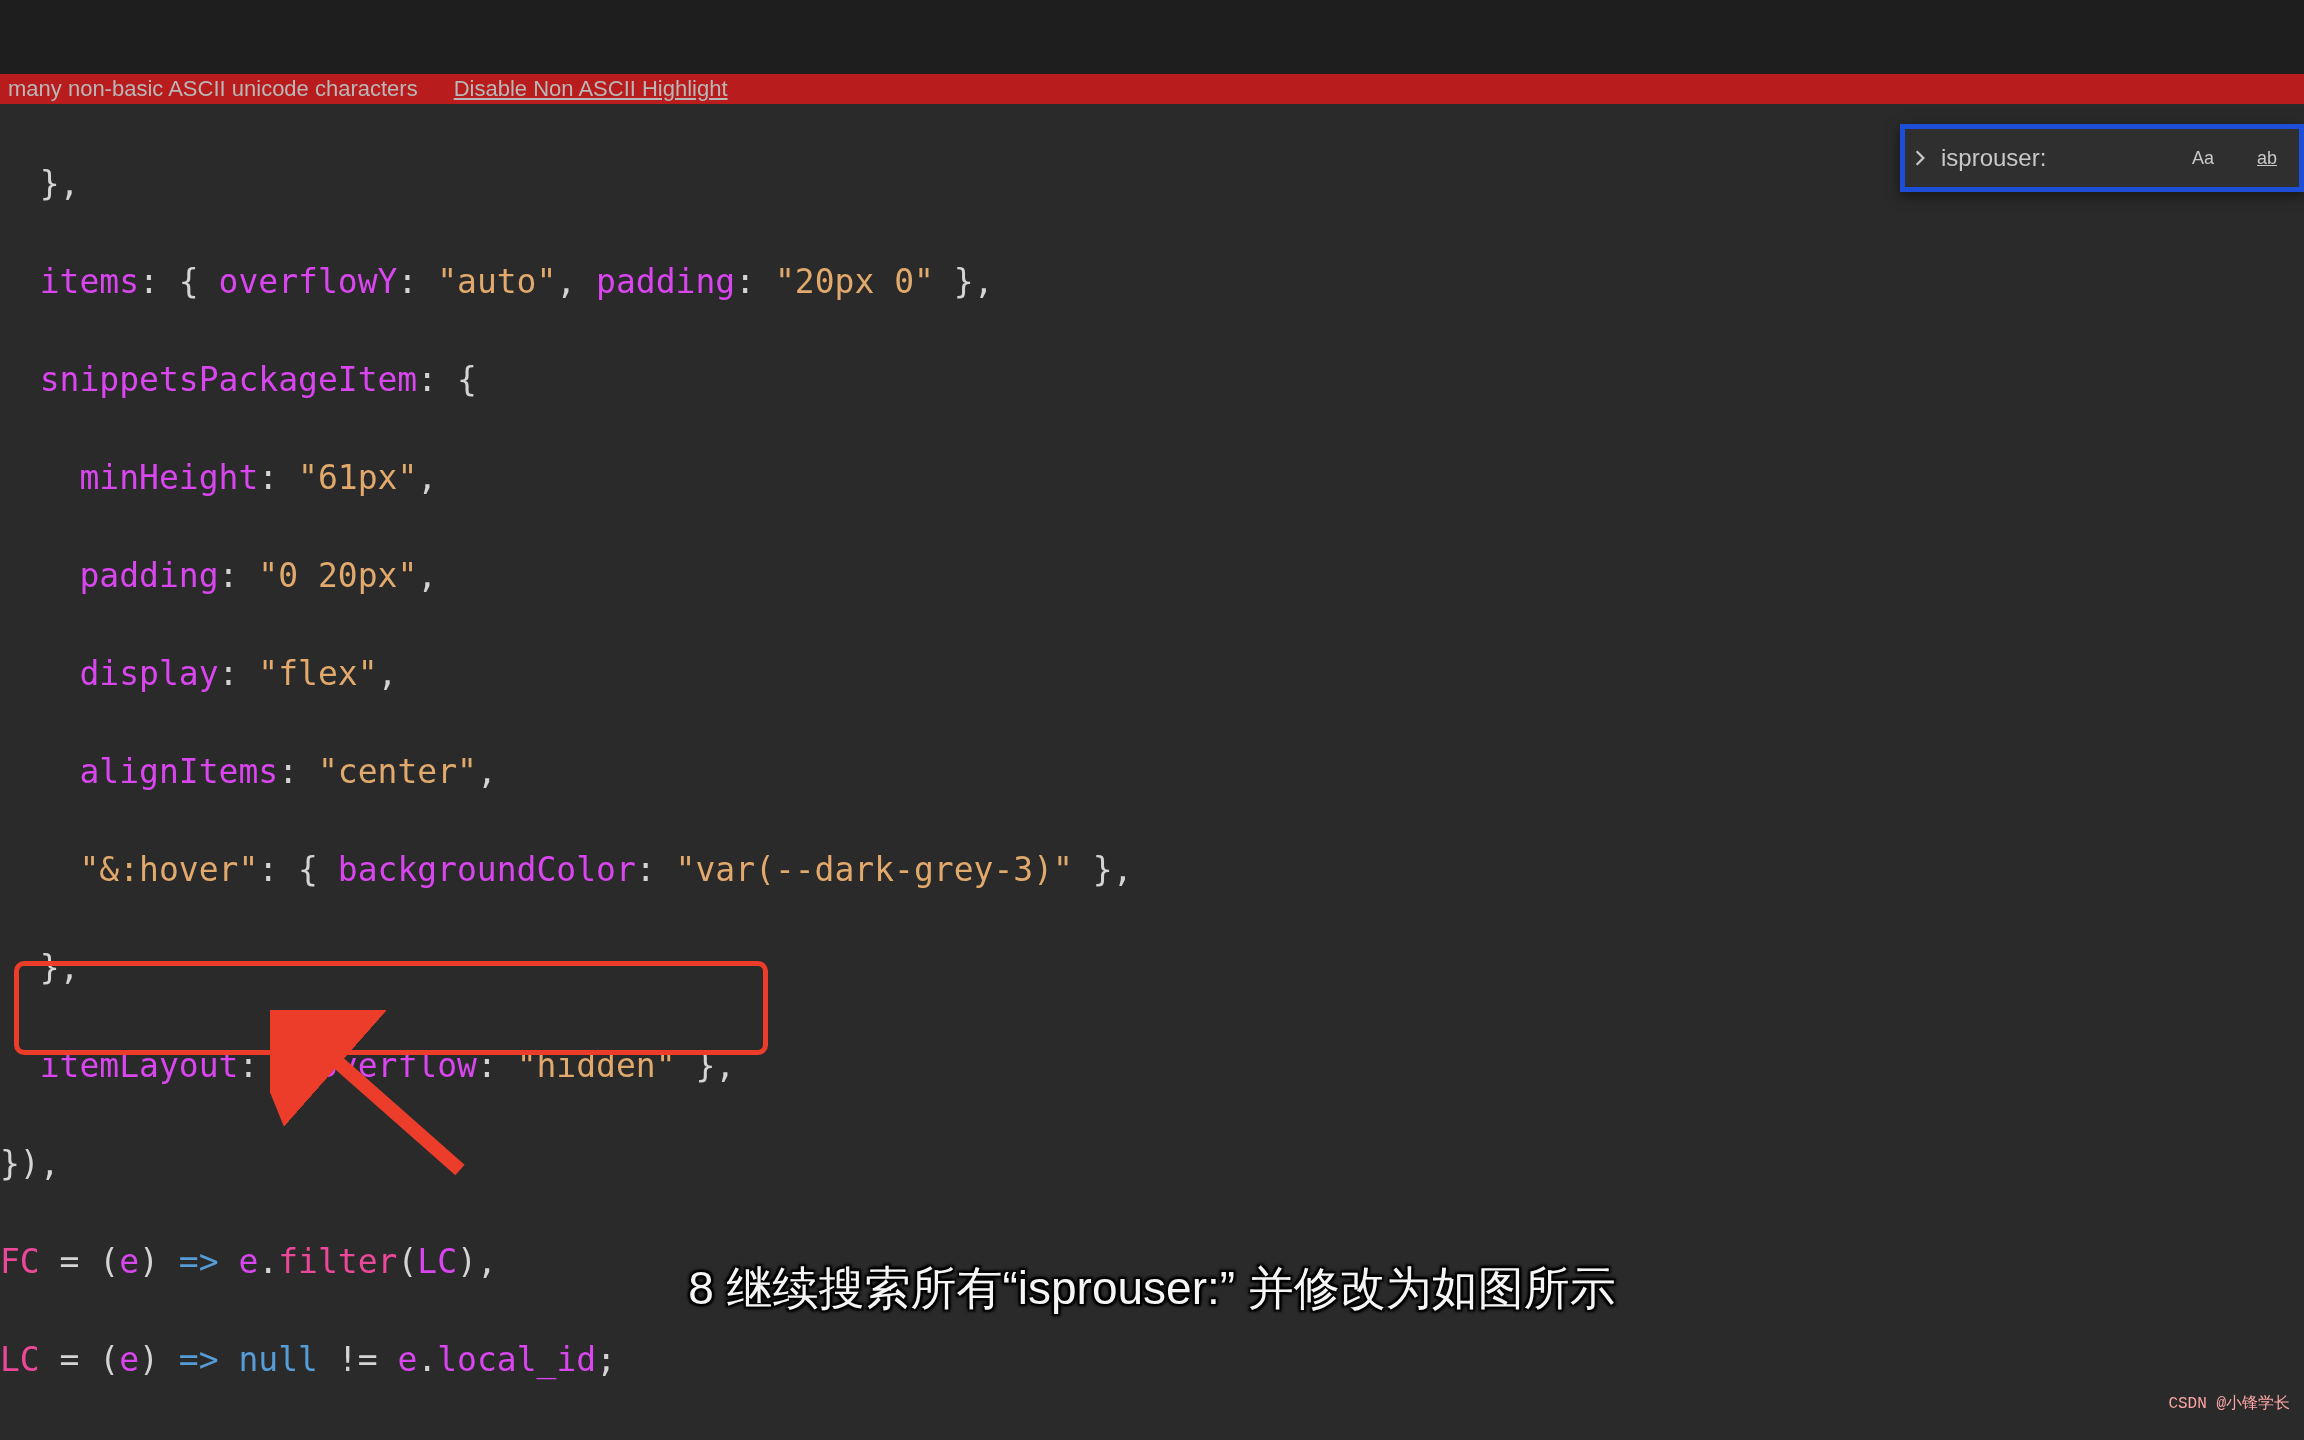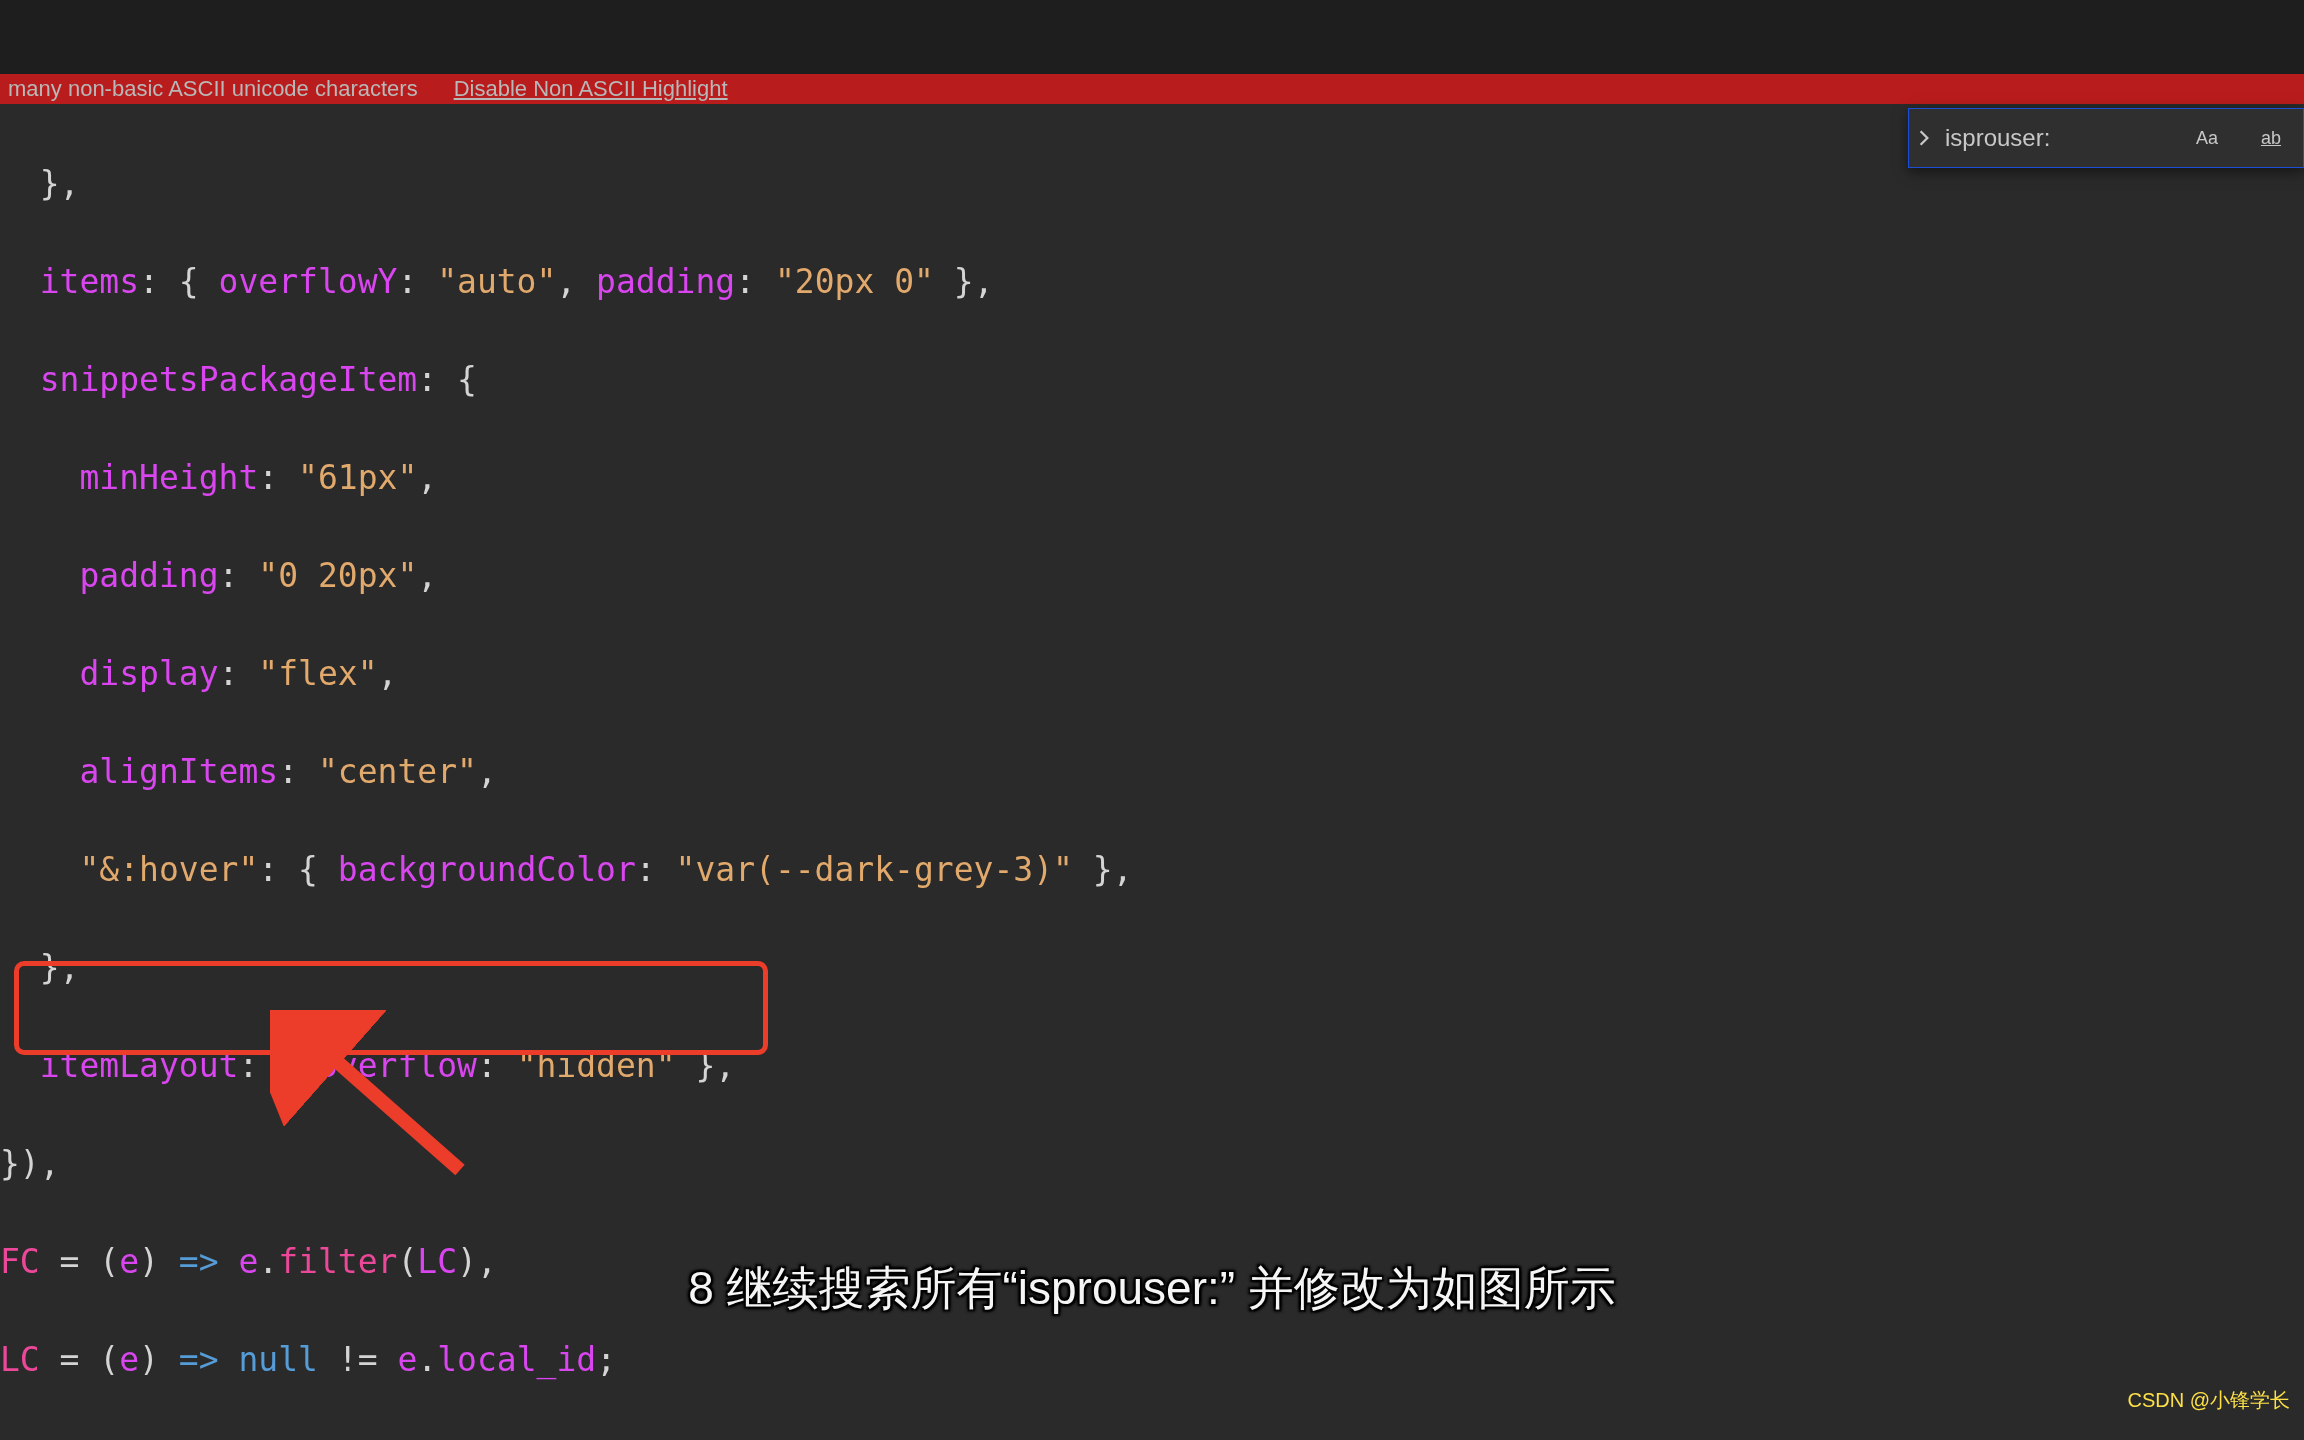--- a/index.html
+++ b/index.html
@@ -71,26 +71,26 @@
   .red-box {
     position:absolute;
     border:5px solid #ec3c2a;
     border-radius:10px;
   }
 
   .arrow-svg { position:absolute; }
 
   .find-widget {
     position:absolute;
-    top:108px;
+    top:124px;
     right: 0;
     width:394px;
     height:58px;
     background:#2f2f2f;
-    border:1px solid #1d4ed8;
+    border:5px solid #1d4ed8;
     box-shadow:0 4px 12px rgba(0,0,0,.5);
     display:flex;
     align-items:center;
     font-family:-apple-system,"Segoe UI",sans-serif;
     font-size:24px;
     color:#c8c8c8;
     z-index:50;
   }
 
   .find-widget .chevron {
@@ -134,23 +134,23 @@
     font-weight:500;
     color:#f5f5f5;
     text-shadow:0 0 4px #000,0 0 4px #000,2px 2px 2px #000,-2px -2px 2px #000,2px -2px 2px #000,-2px 2px 2px #000;
     z-index:40;
   }
 
   .watermark {
     position:absolute;
     bottom:26px;
     right:14px;
-    font-family:Liberation Sans, sans-serif;
-    font-size:20px;
-    color:#fde047;
+    font-family:Liberation Mono, monospace;
+    font-size:16px;
+    color:#fca5a5;
     z-index:45;
   }
 
   .top-shadow {
     position:absolute;
     top:0; left:0; right:0;
     height:78px;
     background:#1e1e1e;
     border-bottom:1px solid #111;
   }

